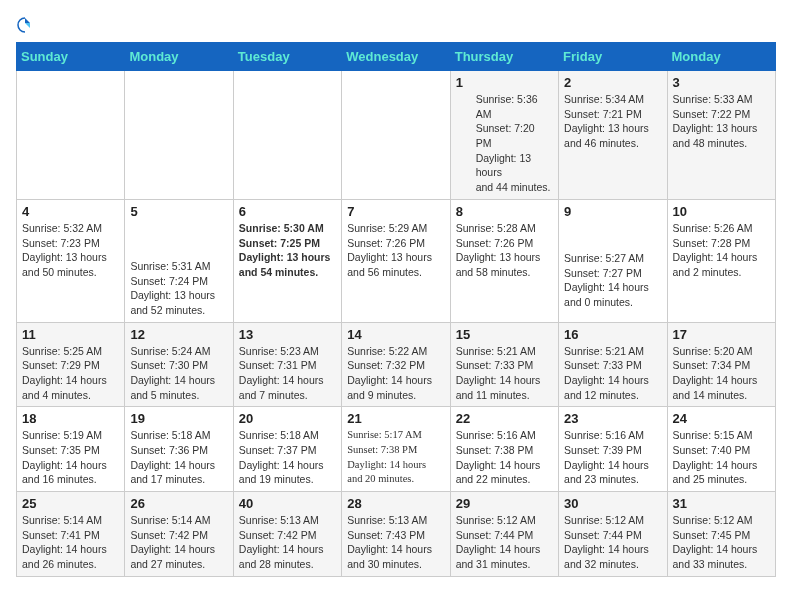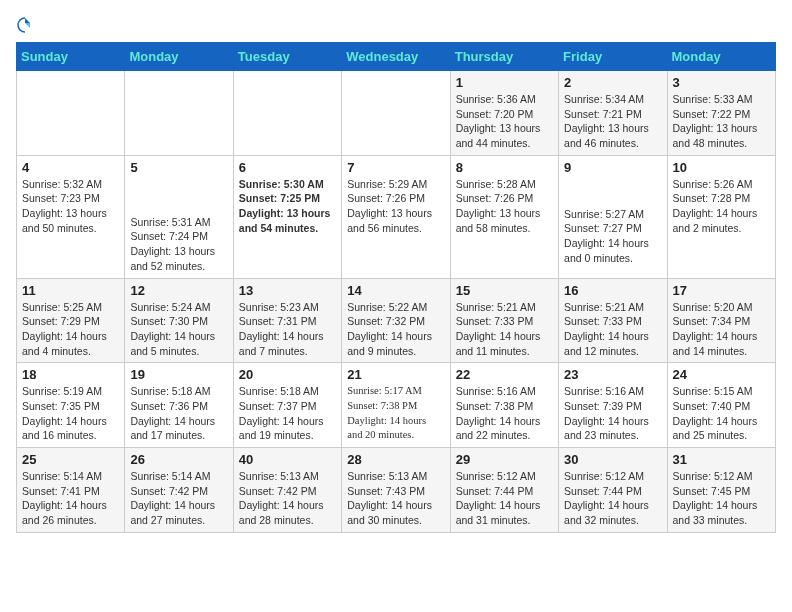--- a/index.html
+++ b/index.html
@@ -127,21 +127,21 @@
       </tr>
   </thead>
   <tbody id="calendar-body">
   <tr>
         <td class="empty-cell"></td>
         <td class="empty-cell"></td>
         <td class="empty-cell"></td>
         <td class="empty-cell"></td>
         <td>
           <span class="day-number">1</span>
-          <div class="day-info" style="white-space: pre-line;">Sunrise: 5:36 AM
+          <div class="day-info" style="white-space: pre-line; margin-left: 20px;">Sunrise: 5:36 AM
 Sunset: 7:20 PM
 Daylight: 13 hours
 and 44 minutes.</div>
         </td>
         <td>
           <span class="day-number">2</span>
           <div class="day-info" style="white-space: pre-line;">Sunrise: 5:34 AM
 Sunset: 7:21 PM
 Daylight: 13 hours
 and 46 minutes.</div>

